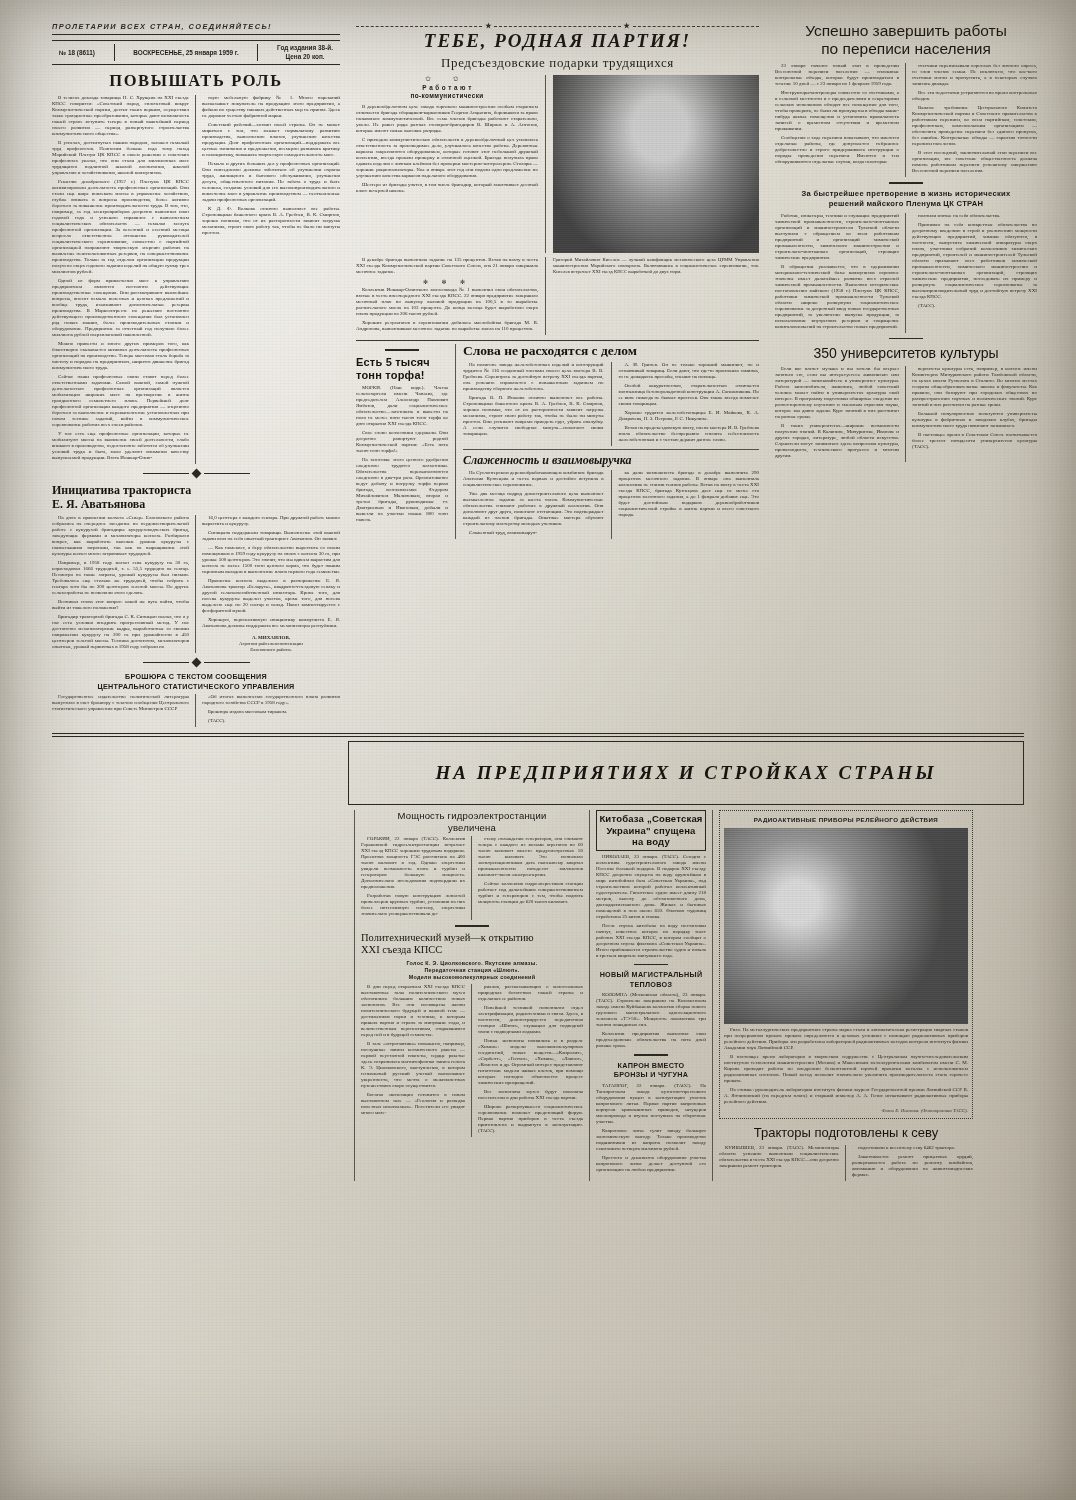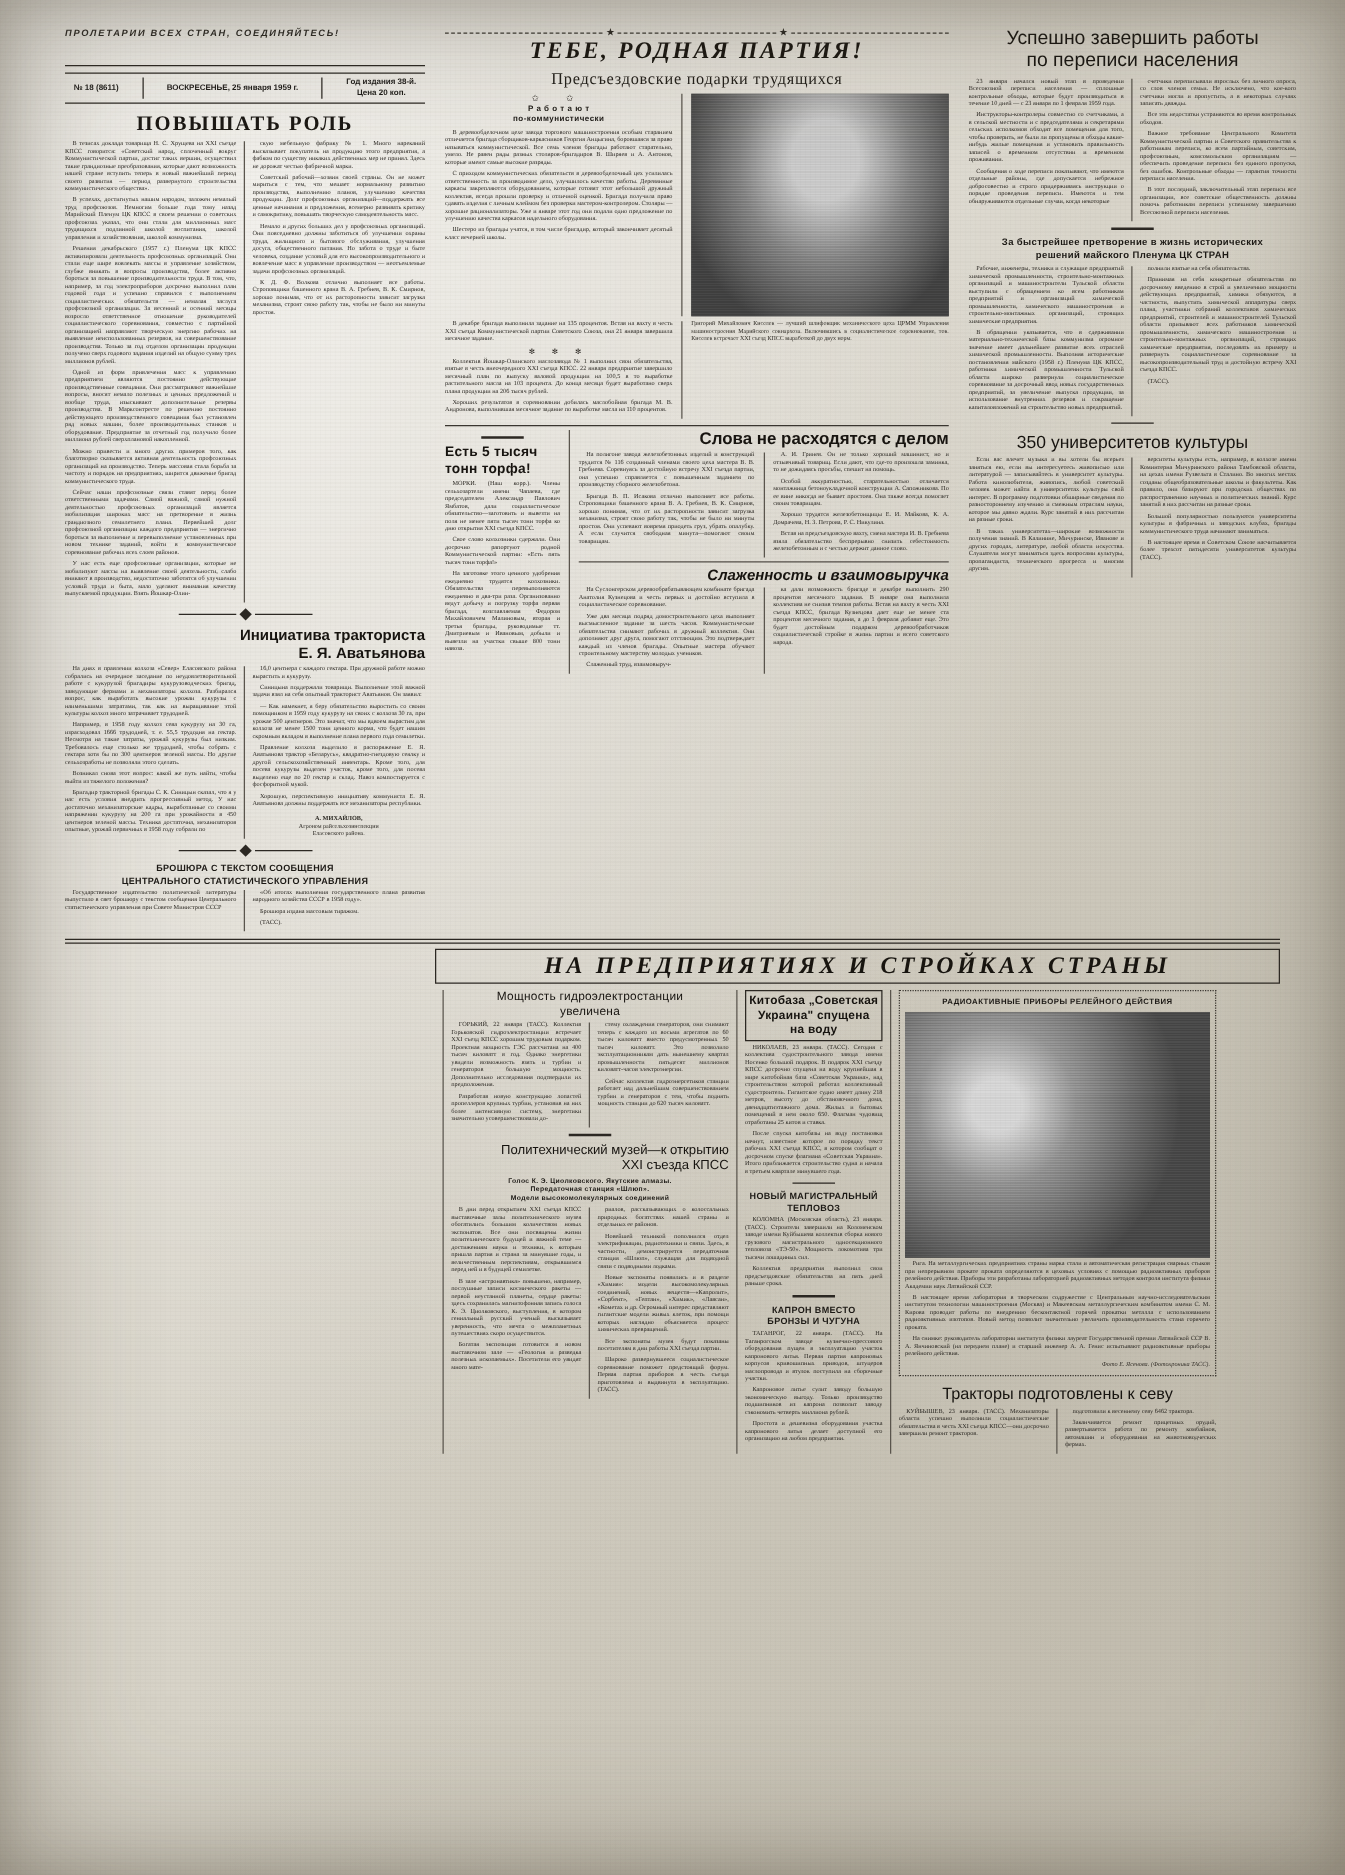--- a/index.html
+++ b/index.html
@@ -50,21 +50,21 @@
   .diamond-rule{display:flex;align-items:center;justify-content:center;margin:6px 0;}
   .diamond-rule i{display:block;height:1.4px;width:46px;background:#2b2722;}
   .diamond-rule b{display:block;width:7px;height:7px;background:#2b2722;transform:rotate(45deg);margin:0 4px;}
 
   
   .slogan{
     font-size:7.4px;font-weight:bold;letter-spacing:1.4px;
     font-style:italic;
     font-family:"Liberation Sans", sans-serif;
     color:#2a2722;
-    padding-bottom:21px;
+    padding-bottom:3px;
     border-bottom:1.4px solid #2b2722;
     white-space:nowrap;
   }
   .nameplate{ text-align:center; }
   .np-top{
     font-size:25px;font-weight:bold;letter-spacing:5px;
     font-family:"Liberation Serif", serif;
     margin-top:4px;color:#1a1713;
   }
   .np-main{
@@ -114,23 +114,23 @@
     font-family:"Liberation Sans", sans-serif;
     font-size:11px;line-height:13px;font-weight:bold;
     text-align:center;color:#16130f;letter-spacing:.2px;
   }
   .hl-sans-sm{
     font-family:"Liberation Sans", sans-serif;
     font-size:7.2px;line-height:9.5px;font-weight:bold;
     text-align:center;color:#1c1915;letter-spacing:.3px;
   }
   .hl-serif-mid{
-    font-family:Liberation Sans, sans-serif;
+    font-family:Liberation Serif, serif;
     font-size:12px;line-height:14px;font-weight:bold;
-    text-align:right;color:#16130f;
+    text-align:left;color:#16130f;
   }
   .hl-band{
     font-family:"Liberation Serif", serif;
     font-style:italic;font-weight:bold;font-size:19px;letter-spacing:3px;
     text-align:center;color:#17140f;
   }
   .kicker{
     font-family:"Liberation Sans", sans-serif;
     font-size:6.4px;font-weight:bold;text-align:center;letter-spacing:.4px;
     line-height:8.4px;color:#1c1915;
@@ -470,21 +470,21 @@
               </div>
           </div>
         </div>
       </div>
     </div>
 
     <div style="margin-top:6px;">
       <div class="dbl"></div>
       <div style="display:flex;">
         <div style="width:296px;"></div>
-        <div style="flex:1;border:1px solid #2b2722;padding:2px 0;">
+        <div style="flex:1;border:1px solid #2b2722;padding:20px 0;">
           <div class="hl-band">НА  ПРЕДПРИЯТИЯХ  И  СТРОЙКАХ  СТРАНЫ</div>
         </div>
       </div>
       <div style="height:5px"></div>
 
       <div style="display:flex;">
 
         <div style="width:296px;"></div>
 
         <div class="vdiv-faint"></div>

